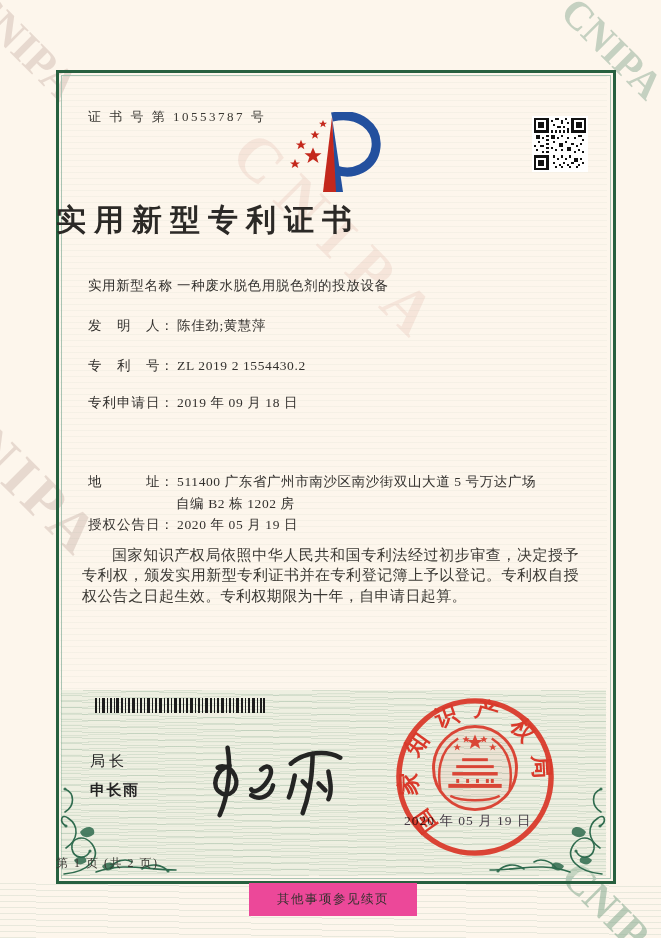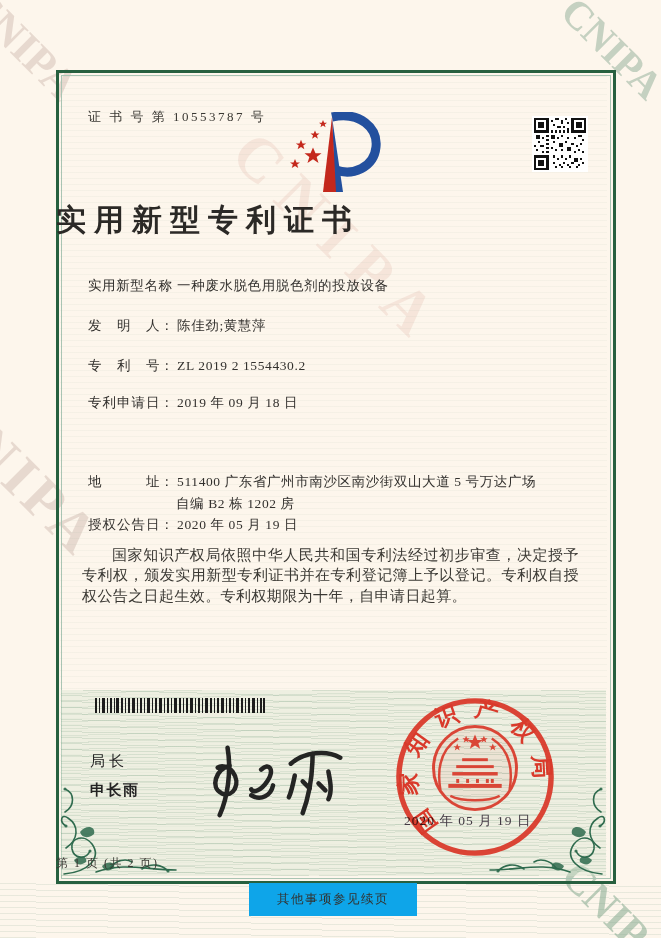--- a/index.html
+++ b/index.html
@@ -44,21 +44,21 @@
   .signer-title{position:absolute;left:90px;top:752px;font-family:"Liberation Sans","DejaVu Sans",sans-serif;
          font-size:15px;font-weight:400;letter-spacing:4px;color:#232323;}
   .signer-name{position:absolute;left:90px;top:781px;font-family:"Liberation Sans","DejaVu Sans",sans-serif;
          font-size:15px;font-weight:700;letter-spacing:1.5px;color:#232323;}
   .signature{position:absolute;left:192px;top:736px;}
   .seal{position:absolute;left:391px;top:693px;}
   .seal-date{position:absolute;left:404px;top:812px;font-size:13.5px;letter-spacing:1px;color:#433a44;
          mix-blend-mode:multiply;white-space:nowrap;}
   .page-footer{position:absolute;left:56px;top:855px;width:554px;text-align:left;font-size:12px;
          letter-spacing:1.5px;color:#3a3833;}
-  .note-box{position:absolute;left:249px;top:883px;width:168px;height:33px;background:#0ea5e9;
+  .note-box{position:absolute;left:249px;top:883px;width:168px;height:33px;background:#ec4899;
          text-align:center;line-height:33px;font-size:12.5px;letter-spacing:1.5px;color:#33312e;z-index:3;}
   .orn{position:absolute;z-index:3;}
   .orn-left{left:58px;top:786px;}
   .orn-right{left:488px;top:786px;transform:scaleX(-1);}
 </style>
 </head>
 <body>
 
 <div class="page">
 

